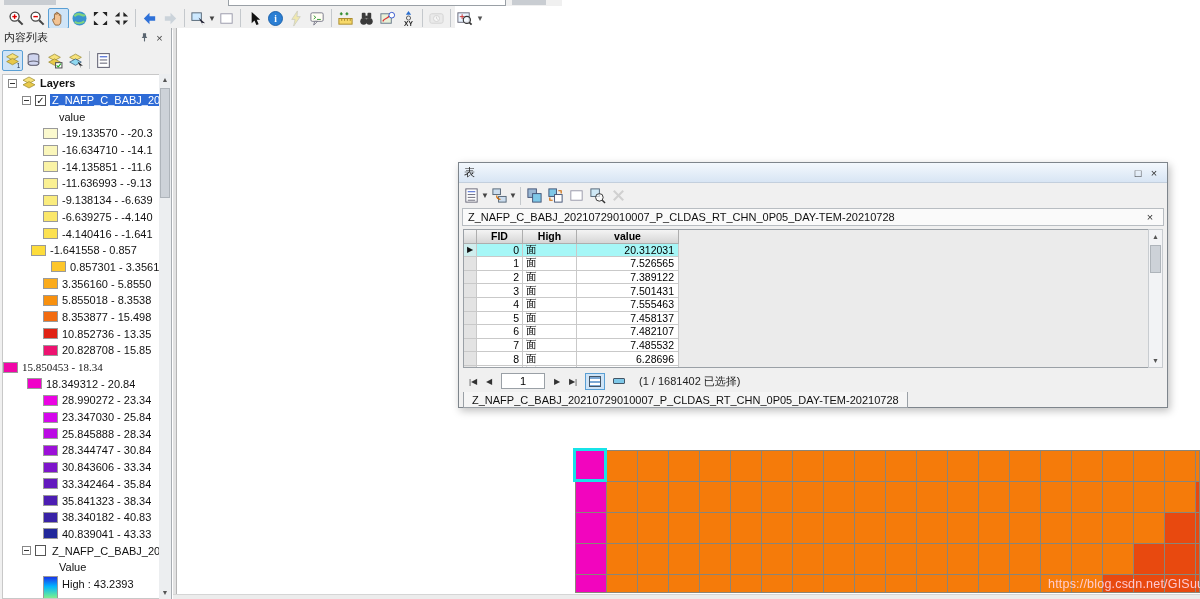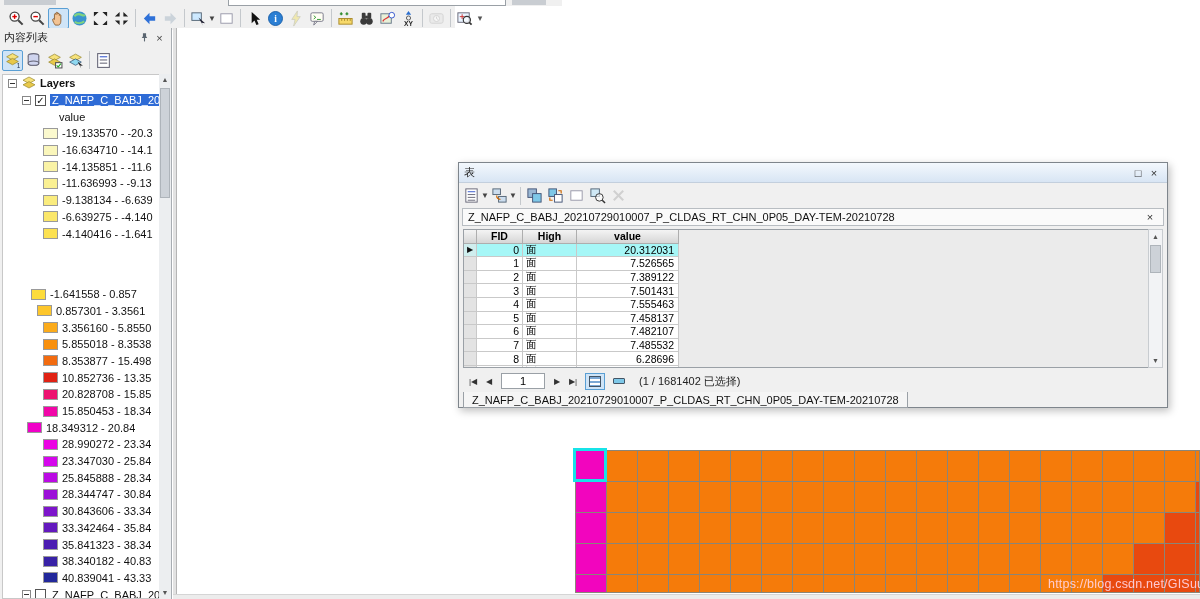--- a/index.html
+++ b/index.html
@@ -366,25 +366,25 @@
             <span class="class-label">-9.138134 - -6.639</span>
           </div>
           <div class="toc-row" style="padding-left: 40px;">
             <span class="swatch" style="background: rgb(251, 231, 106);"></span>
             <span class="class-label">-6.639275 - -4.140</span>
           </div>
           <div class="toc-row" style="padding-left: 40px;">
             <span class="swatch" style="background: rgb(252, 225, 81);"></span>
             <span class="class-label">-4.140416 - -1.641</span>
           </div>
-          <div class="toc-row" style="padding-left: 28px; margin-top: 44px;">
+          <div class="toc-row" style="padding-left: 28px;">
             <span class="swatch" style="background: rgb(253, 220, 59);"></span>
             <span class="class-label">-1.641558 - 0.857</span>
           </div>
-          <div class="toc-row" style="padding-left: 34px;">
+          <div class="toc-row" style="padding-left: 48px;">
             <span class="swatch" style="background: rgb(253, 198, 43);"></span>
             <span class="class-label">0.857301 - 3.3561</span>
           </div>
           <div class="toc-row" style="padding-left: 40px;">
             <span class="swatch" style="background: rgb(251, 171, 27);"></span>
             <span class="class-label">3.356160 - 5.8550</span>
           </div>
           <div class="toc-row" style="padding-left: 40px;">
             <span class="swatch" style="background: rgb(248, 144, 14);"></span>
             <span class="class-label">5.855018 - 8.3538</span>
@@ -394,21 +394,21 @@
             <span class="class-label">8.353877 - 15.498</span>
           </div>
           <div class="toc-row" style="padding-left: 40px;">
             <span class="swatch" style="background: rgb(224, 34, 20);"></span>
             <span class="class-label">10.852736 - 13.35</span>
           </div>
           <div class="toc-row" style="padding-left: 40px;">
             <span class="swatch" style="background: rgb(237, 18, 112);"></span>
             <span class="class-label">20.828708 - 15.85</span>
           </div>
-          <div class="toc-row" style="padding-left: 40px;">
+          <div class="toc-row" style=" font-family: Liberation Serif, serif;">
             <span class="swatch" style="background: rgb(241, 6, 168);"></span>
             <span class="class-label">15.850453 - 18.34</span>
           </div>
           <div class="toc-row" style="padding-left: 24px; text-align: center;">
             <span class="swatch" style="background: rgb(240, 0, 200);"></span>
             <span class="class-label">18.349312 - 20.84</span>
           </div>
           <div class="toc-row" style="padding-left: 40px;">
             <span class="swatch" style="background: rgb(235, 3, 227);"></span>
             <span class="class-label">28.990272 - 23.34</span>

